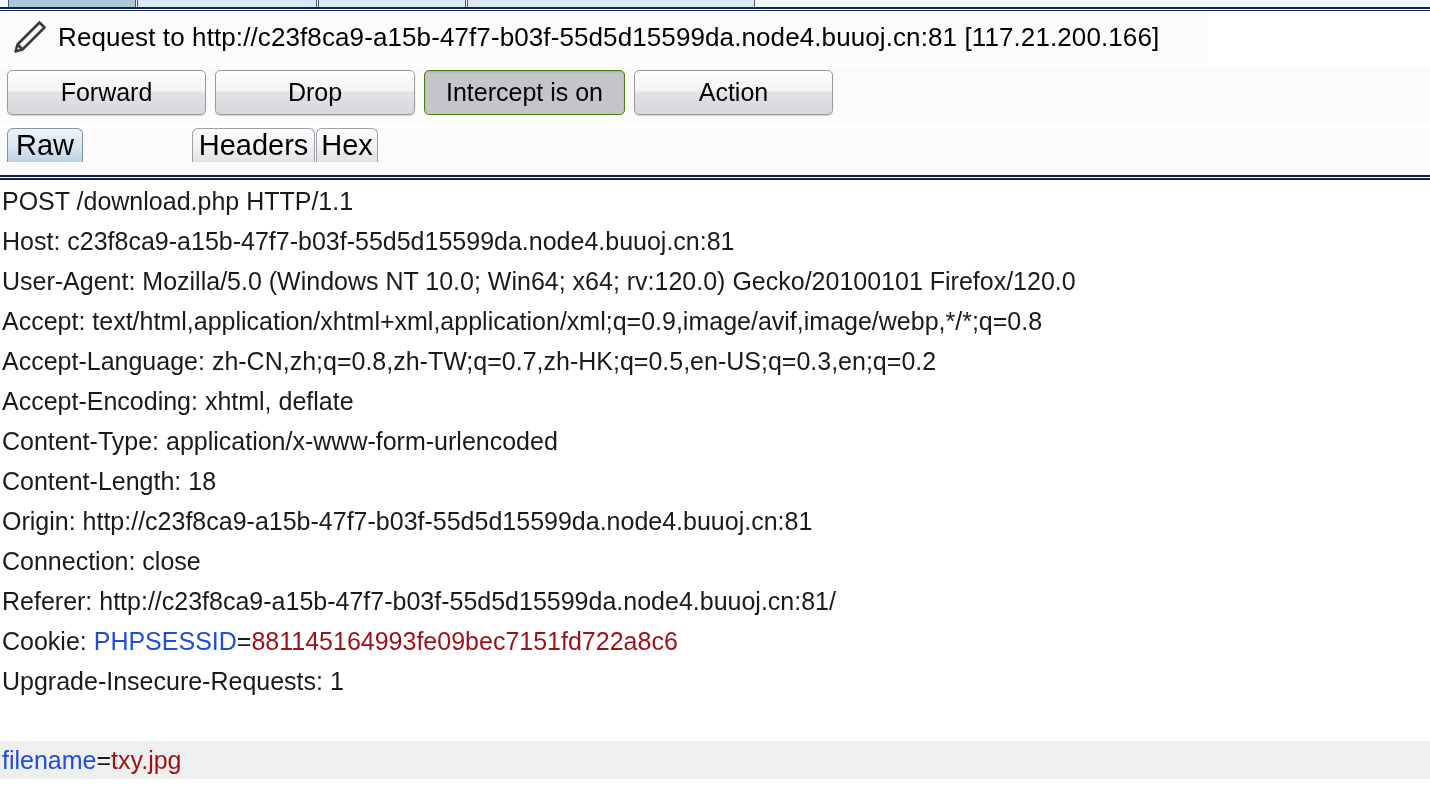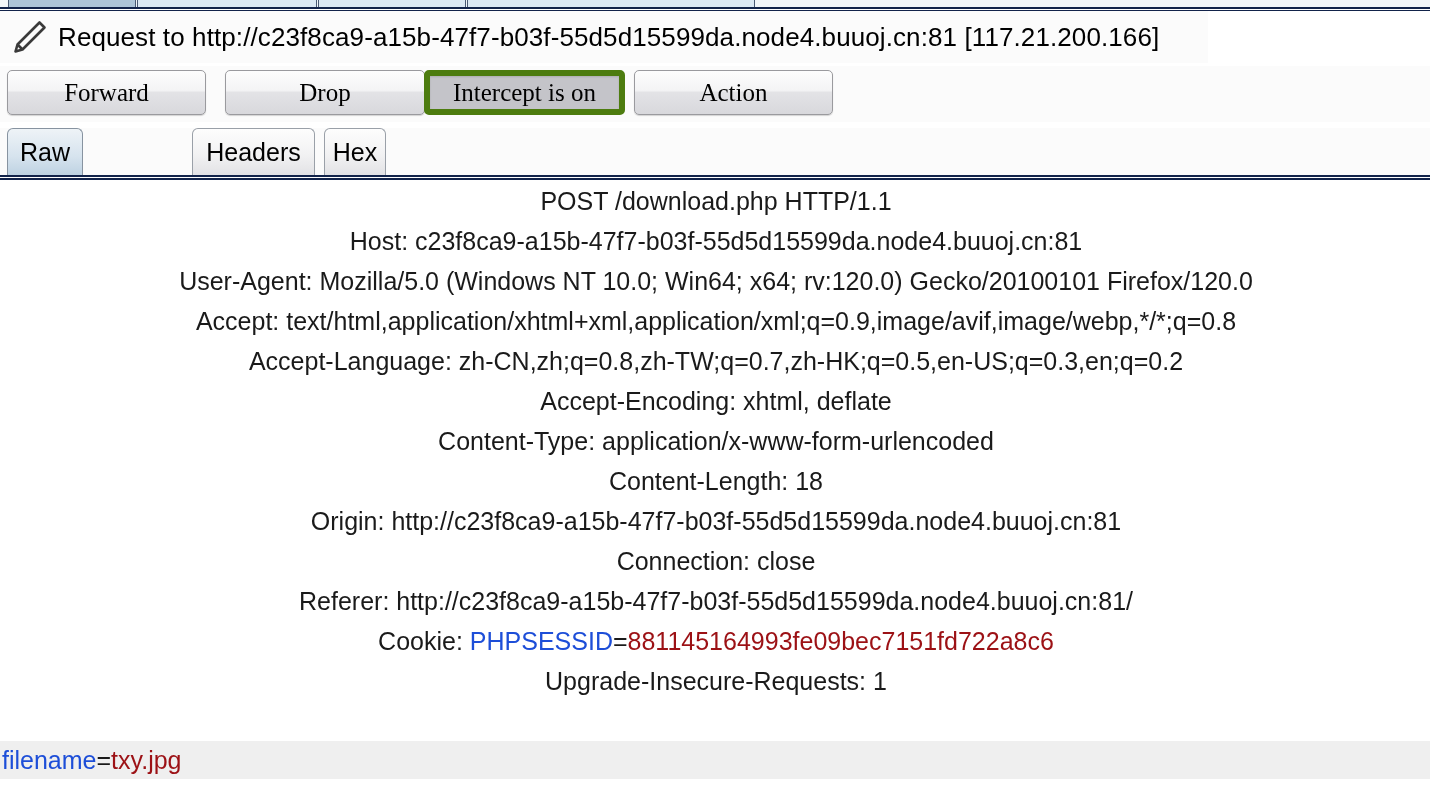--- a/index.html
+++ b/index.html
@@ -90,76 +90,76 @@
   }
   .btn {
     position: absolute;
     top: 4px;
     height: 45px;
     box-sizing: border-box;
     border: 1px solid #9a9a9e;
     border-radius: 5px;
     background: linear-gradient(to bottom, #fdfdfd 0%, #f4f4f5 45%, #e3e3e6 50%, #d8d8dc 100%);
     box-shadow: 0 1px 1px rgba(0,0,0,0.16);
-    font-family: Liberation Serif, serif;
+    font-family: Liberation Sans, sans-serif;
     font-size: 25px;
     color: #000000;
     display: flex;
     align-items: center;
     justify-content: center;
     cursor: default;
     padding: 0;
     white-space: nowrap;
   }
   .btn.pressed {
     background: #c4c4c9;
-    border: 6px solid #4d7c0f;
+    border: 1px solid #4d7c0f;
     box-shadow: inset 0 1px 2px rgba(0,0,0,0.12);
   }
   .btn-forward   { left: 7px;   width: 199px; }
-  .btn-drop      { left: 225px; width: 200px; }
+  .btn-drop      { left: 215px; width: 200px; }
   .btn-intercept { left: 424px; width: 201px; }
   .btn-action    { left: 634px; width: 199px; }
 
   
   .tab-row {
     position: absolute;
     left: 0;
     top: 128px;
     width: 1430px;
     height: 48px;
     background: #fbfbfb;
   }
   .tab {
     position: absolute;
     top: 0;
-    height: 47px;
+    height: 34px;
     box-sizing: border-box;
     border: 1px solid #9aa0a8;
     border-bottom: none;
     border-top-left-radius: 6px;
     border-top-right-radius: 6px;
     background: linear-gradient(to bottom, #fdfdfd 0%, #f2f2f3 55%, #e2e2e5 100%);
     font-family: "Liberation Sans", sans-serif;
-    font-size: 25px;
+    font-size: 29px;
     color: #000000;
     display: flex;
     align-items: center;
     justify-content: center;
     cursor: default;
     white-space: nowrap;
   }
   .tab.selected {
     background: linear-gradient(to bottom, #eef3f7 0%, #d6e3ee 60%, #bed2e2 100%);
     border-color: #8793a0;
   }
   .tab-raw     { left: 7px;   width: 76px; }
   .tab-params  { left: 84px;  width: 107px; }
   .tab-headers { left: 192px; width: 123px; }
-  .tab-hex     { left: 324px; width: 62px; }
+  .tab-hex     { left: 316px; width: 62px; }
 
   .tab-underline {
     position: absolute;
     left: 0;
     top: 175px;
     width: 1430px;
     height: 5px;
     background: #ffffff;
     border-top: 2px solid #12234a;
     border-bottom: 2px solid #12234a;
@@ -177,21 +177,20 @@
     overflow: hidden;
   }
   .raw-line {
     height: 40px;
     line-height: 40px;
     font-family: "Liberation Sans", sans-serif;
     font-size: 25px;
     color: #1a1a1a;
     white-space: pre;
     padding-left: 2px;
-    text-align: center;
   }
   .raw-blank { height: 40px; }
 
   .tok-name  { color: #1d4ed8; }
   .tok-val   { color: #9c1115; }
   .tok-plain { color: #1a1a1a; }
 
   .body-band {
     width: 1430px;
     height: 38px;

